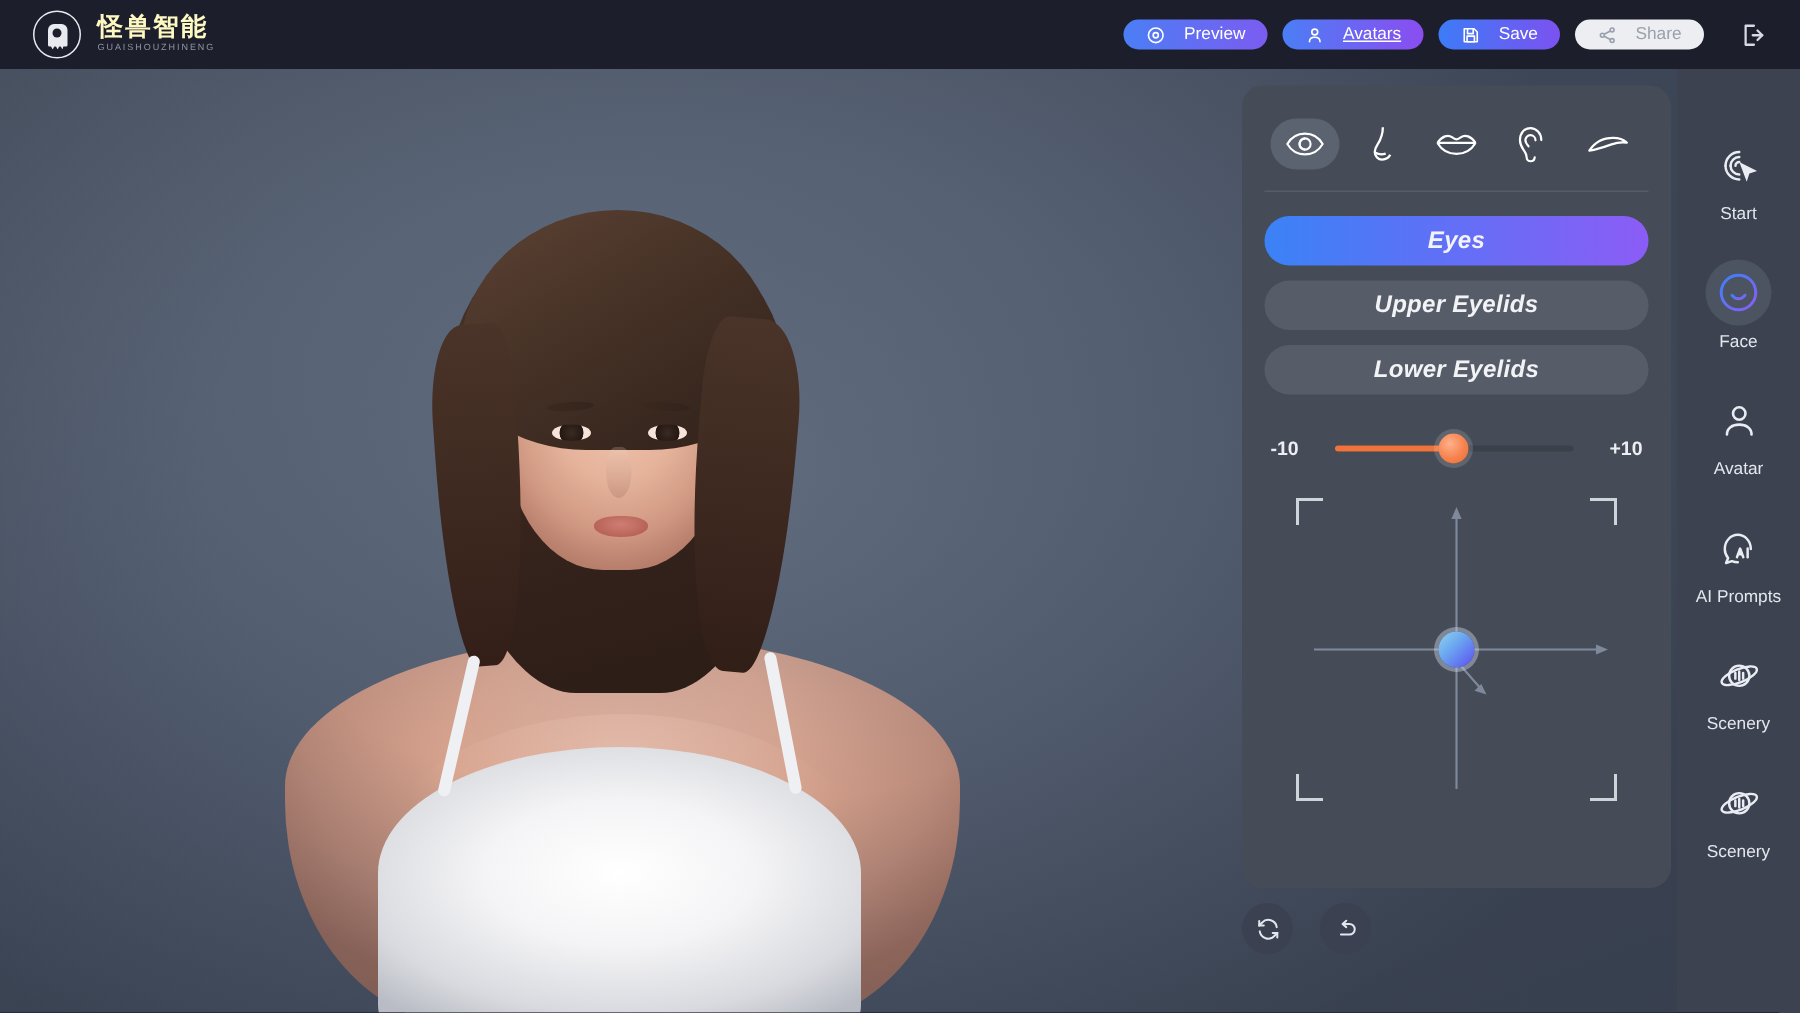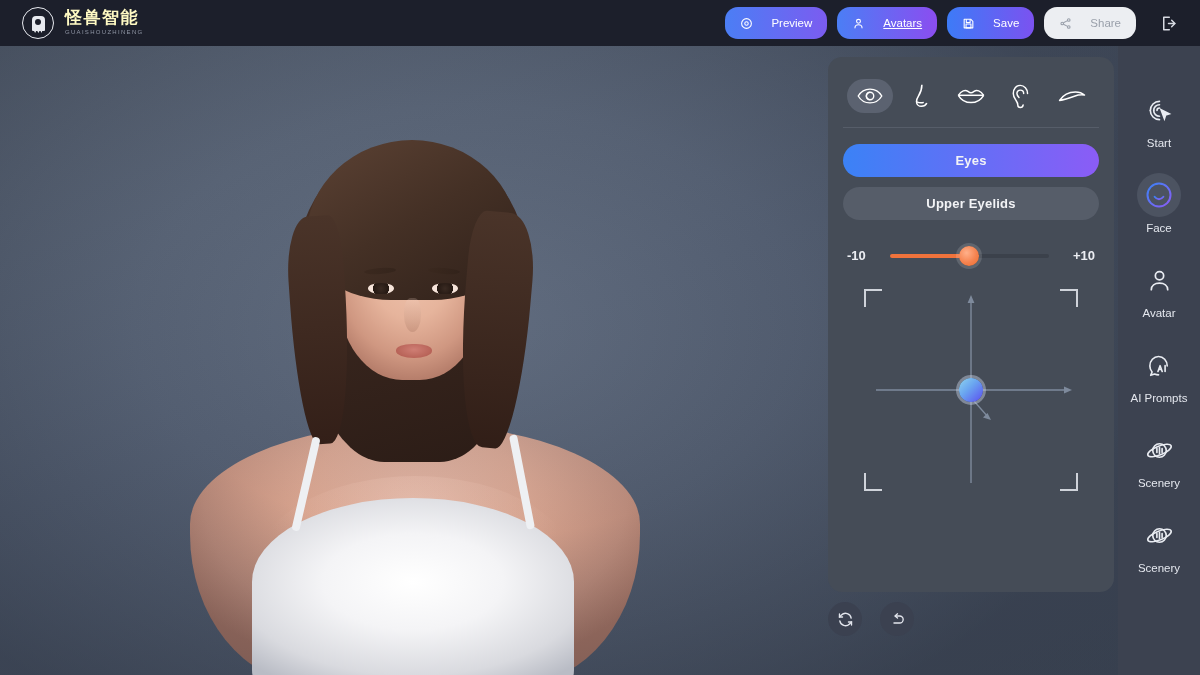--- a/index.html
+++ b/index.html
@@ -51,22 +51,22 @@
   .brand-en {
     font-size: 6px; color: #8e94a3; letter-spacing: 1.3px;
     line-height: 9px; margin-top: 1px;
   }
 
   .header-actions {
     margin-left: auto; display: flex; align-items: center;
     gap: 10px; margin-right: 18px;
   }
   .hbtn {
-    height: 32px; border-radius: 13px; border: none;
-    display: flex; align-items: center; gap: 18px;
+    height: 20px; border-radius: 13px; border: none;
+    display: flex; align-items: center; gap: 12px;
     padding: 0 15px; font-size: 11.5px; color: #fff;
     cursor: pointer; font-family: inherit; white-space: nowrap;
   }
   .hbtn svg { flex: none; }
   .hbtn-preview { background: linear-gradient(90deg,#4b7ef5 0%,#7b5cf0 100%); }
   .hbtn-avatars { background: linear-gradient(90deg,#4b7ef5 0%,#8b4df0 100%); text-decoration: underline; }
   .hbtn-save    { background: linear-gradient(90deg,#3d7bf7 0%,#7b52f0 100%); }
   .hbtn-share   { background: #eceef2; color: #9aa0ab; }
   .logout-btn {
     margin-left: 8px; width: 28px; height: 28px;
@@ -181,22 +181,22 @@
     width: 46px; height: 34px; border-radius: 17px;
     display: flex; align-items: center; justify-content: center;
     cursor: pointer; background: transparent;
   }
   .ficon.active { background: #5b6270; }
   .row-divider { height: 1px; background: #565d69; margin: 8px 0 16px 0; }
 
   .seg-btn {
     display: block; width: 100%; height: 33px; margin-bottom: 10px;
     border-radius: 17px; border: none; cursor: pointer;
-    font-family: inherit; font-size: 13px; font-weight: bold;
-    color: #f2f3f6; background: #565d69; letter-spacing: .2px;
+    font-family: inherit; font-size: 16px; font-weight: bold;
+    color: #f2f3f6; background: #565d69; letter-spacing: .2px; font-style: italic;
   }
   .seg-btn.active { background: linear-gradient(90deg,#3b82f6 0%,#8b5cf6 100%); }
 
   .slider-row {
     display: flex; align-items: center; gap: 24px;
     margin-top: 28px; padding: 0 4px;
   }
   .slider-cap { font-size: 13px; font-weight: bold; color: #eceef3; white-space: nowrap; }
   .slider-track {
     position: relative; flex: 1; height: 4px;
@@ -385,20 +385,21 @@
         <svg width="28" height="13" viewBox="0 0 32 14" fill="none" stroke="#fff" stroke-width="1.7" stroke-linejoin="round">
           <path d="M1.8 11.5C6 5 12.5 1.8 20 1.8c4.4 0 8 1.5 10.3 3.6-3.3-.6-7.4-.2-11.6 1.3C14 8.4 7.6 10.6 1.8 11.5z"></path>
         </svg>
       </div>
     </div>
 
     <div class="row-divider"></div>
 
     <button class="seg-btn active">Eyes</button>
     <button class="seg-btn">Upper Eyelids</button>
+    <button class="seg-btn">Lower Eyelids</button>
 
     <div class="slider-row">
       <span class="slider-cap">-10</span>
       <div class="slider-track">
         <div class="slider-fill" id="sliderFill" style="width: 50%;"></div>
         <div class="slider-thumb" id="sliderThumb" style="left: 50%;"></div>
       </div>
       <span class="slider-cap">+10</span>
     </div>
 

